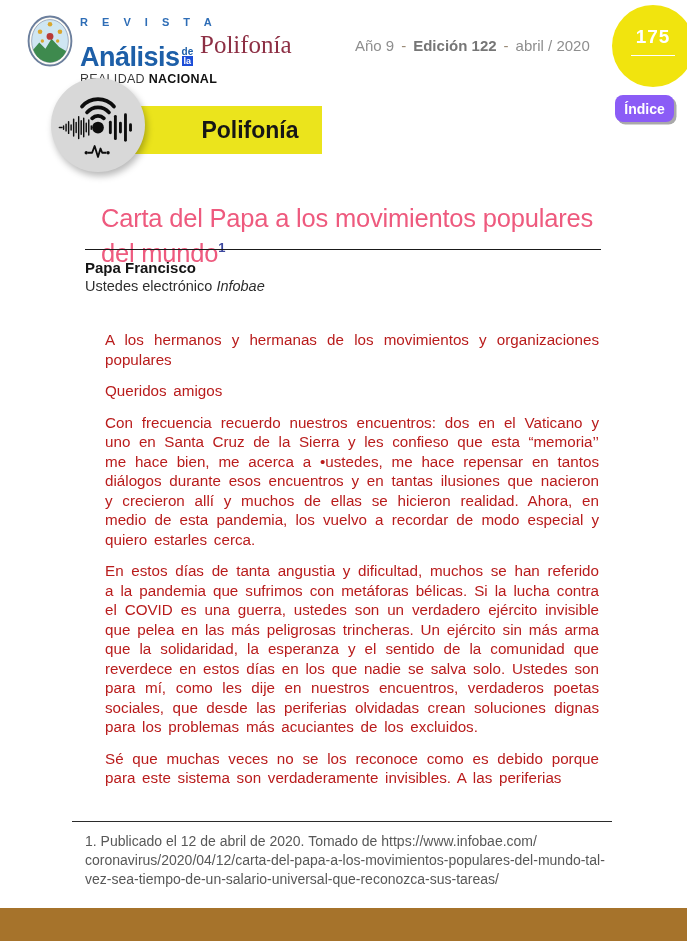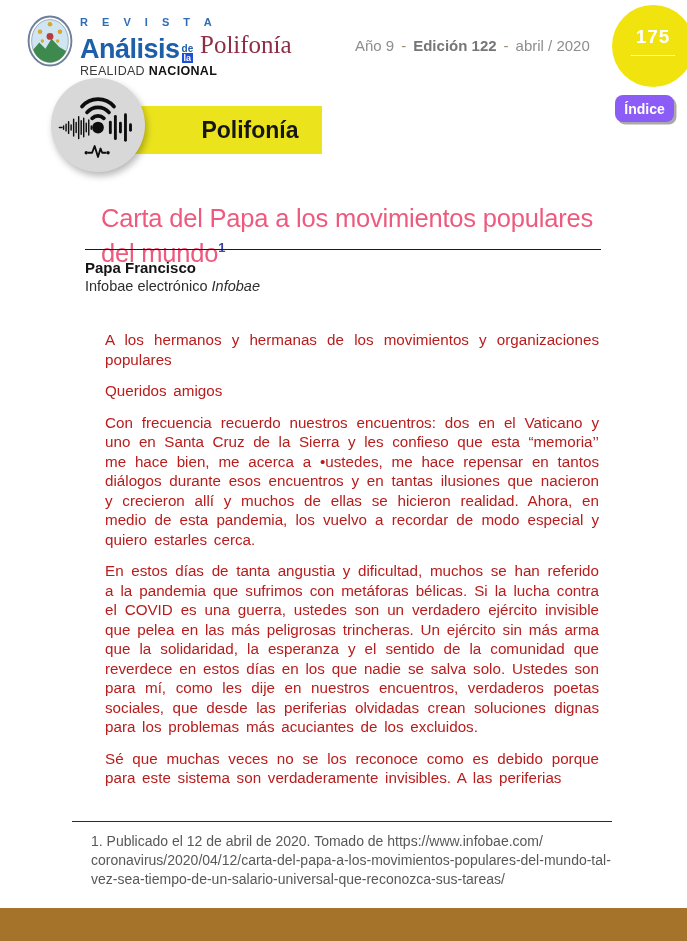--- a/index.html
+++ b/index.html
@@ -5,21 +5,21 @@
   html,body { margin:0; padding:0; background:#fff; }
   .page {
     position:relative; width:687px; height:941px; background:#ffffff;
     overflow:hidden; font-family:"Liberation Sans", sans-serif;
   }
 
   
   .emblem { position:absolute; left:27px; top:15px; }
   .logo-text { position:absolute; left:80px; top:16px; }
   .logo-revista { color:#2e6db6; font-size:11px; font-weight:700; letter-spacing:5.5px; }
-  .logo-main { display:flex; align-items:flex-end; margin-top:8px; }
+  .logo-main { display:flex; align-items:flex-start; margin-top:16px; }
   .logo-analisis { color:#1d5fa8; font-size:27px; font-weight:bold; letter-spacing:-0.5px; line-height:27px; }
   .logo-dela { display:inline-flex; flex-direction:column; margin-left:2px; margin-top:3px; }
   .logo-de { color:#1d5fa8; font-size:10px; font-weight:bold; line-height:9px; }
   .logo-la { color:#fff; background:#1d4ed8; font-size:9px; font-weight:bold; line-height:10px; padding:0 2px; }
   .logo-sub { font-size:12.5px; color:#3a3a3a; margin-top:1px; letter-spacing:0.3px; }
   .logo-sub .nac { font-weight:800; color:#111; }
 
   .header-section { position:absolute; left:200px; top:31px; font-family:"Liberation Serif", serif; font-size:25px; color:#8d2f44; }
   .header-meta { position:absolute; left:355px; top:37px; font-size:15px; color:#8e8e8e; white-space:nowrap; }
   .header-meta .dash { margin:0 7px; color:#9b8b77; }
@@ -62,21 +62,21 @@
   .body {
     position:absolute; left:105px; top:330px; width:494px;
     font-size:15.2px; line-height:19.5px; color:#b91c1c;
     text-align:justify; word-spacing:2.5px;
   }
   .body p { margin:0 0 12px 0; }
 
   
   .footnote { position:absolute; left:72px; top:821px; width:540px; }
   .footnote hr { border:none; border-top:1px solid #2b2b2b; margin:0 0 10px 0; }
-  .fn-line { margin-left:19px; font-size:14px; line-height:19px; color:#585858; }
+  .fn-line { margin-left:13px; font-size:14px; line-height:19px; color:#585858; }
 
   .bottom-bar { position:absolute; left:0; bottom:0; width:687px; height:33px; background:#a6732b; }
 </style>
 </head>
 <body>
 
 <div class="page">
 
   <div>
     <svg class="emblem" width="46" height="52" viewBox="0 0 60 68">
@@ -153,21 +153,21 @@
     </svg>
   </div>
 
   <h1 class="title">
     <span>Carta del Papa a los movimientos populares</span><br>
     <span>del mundo</span><sup>1</sup>
   </h1>
   <hr class="title-rule">
   <div class="author">Papa Francisco</div>
   <div class="source">
-    <span>Infobae electrónico </span><i>Infobae</i>
+    <span>Ustedes electrónico </span><i>Infobae</i>
   </div>
 
   <div class="body">
     <p>A los hermanos y hermanas de los movimientos y organizaciones populares</p>
     <p>Queridos amigos</p>
     <p>Con frecuencia recuerdo nuestros encuentros: dos en el Vaticano y uno en Santa Cruz de la Sierra y les confieso que esta “memoria’’ me hace bien, me acerca a •ustedes, me hace repensar en tantos diálogos durante esos encuentros y en tantas ilusiones que nacieron y crecieron allí y muchos de ellas se hicieron realidad. Ahora, en medio de esta pandemia, los vuelvo a recordar de modo especial y quiero estarles cerca.</p>
     <p>En estos días de tanta angustia y dificultad, muchos se han referido a la pandemia que sufrimos con metáforas bélicas. Si la lucha contra el COVID es una guerra, ustedes son un verdadero ejército invisible que pelea en las más peligrosas trincheras. Un ejército sin más arma que la solidaridad, la esperanza y el sentido de la comunidad que reverdece en estos días en los que nadie se salva solo. Ustedes son para mí, como les dije en nuestros encuentros, verdaderos poetas sociales, que desde las periferias olvidadas crean soluciones dignas para los problemas más acuciantes de los excluidos.</p>
     <p>Sé que muchas veces no se los reconoce como es debido porque para este sistema son verdaderamente invisibles. A las periferias</p>
   </div>
 

